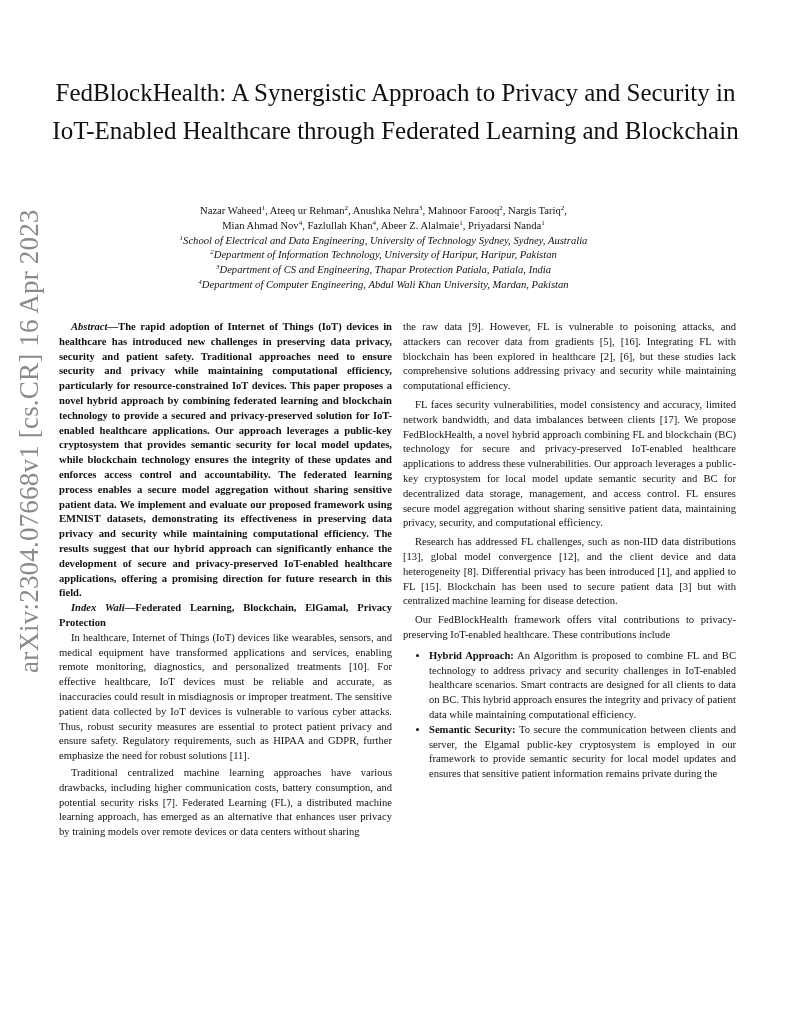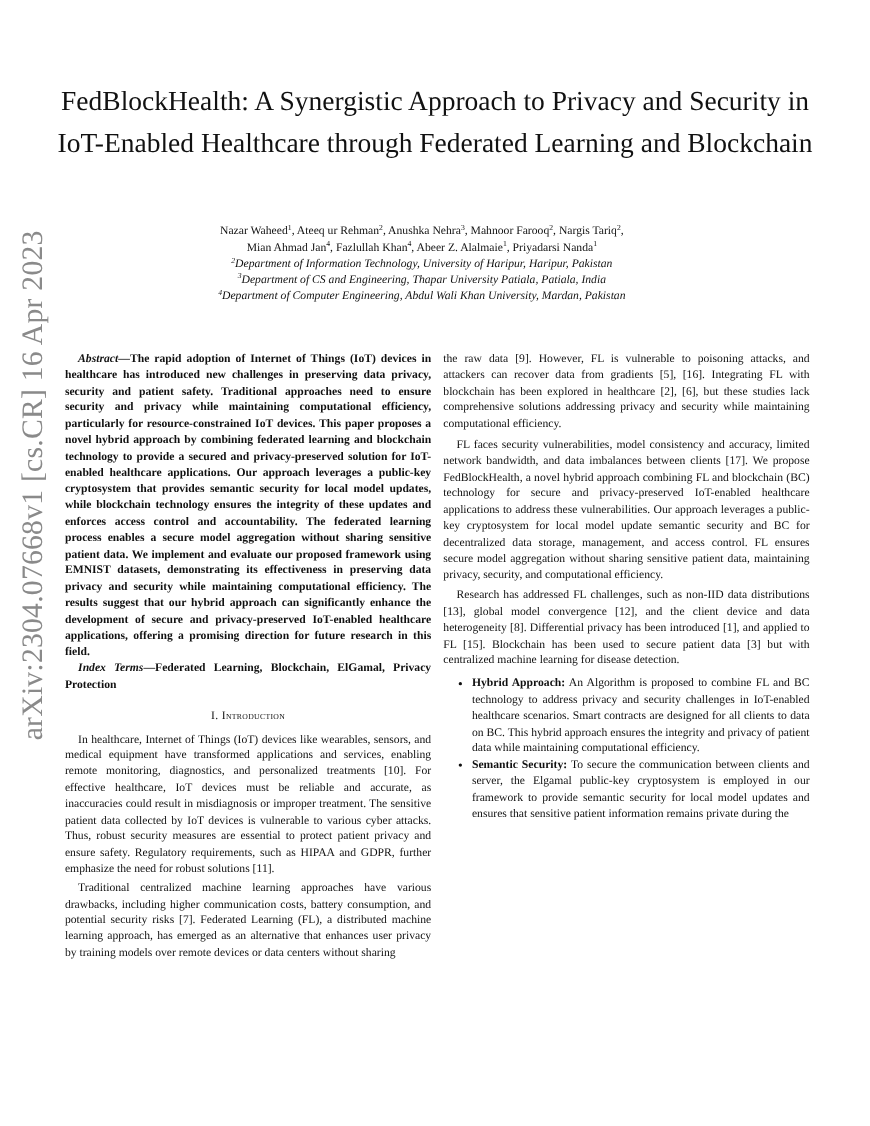--- a/index.html
+++ b/index.html
@@ -50,39 +50,40 @@
 
 <h1 class="title" style="margin:0;font-weight:normal;">FedBlockHealth: A Synergistic Approach to Privacy and Security in IoT-Enabled Healthcare through Federated Learning and Blockchain</h1>
 
 <div class="authors">
   <div>
     <span><span>Nazar Waheed</span><sup>1</sup>, </span>
     <span><span>Ateeq ur Rehman</span><sup>2</sup>, </span>
     <span><span>Anushka Nehra</span><sup>3</sup>, </span>
     <span><span>Mahnoor Farooq</span><sup>2</sup>, </span>
     <span><span>Nargis Tariq</span><sup>2</sup>,</span><br>
-    <span><span>Mian Ahmad Jan</span><sup>4</sup>, </span>
+    <span><span>Mian Ahmad Nov</span><sup>4</sup>, </span>
     <span><span>Fazlullah Khan</span><sup>4</sup>, </span>
     <span><span>Abeer Z. Alalmaie</span><sup>1</sup>, </span>
     <span><span>Priyadarsi Nanda</span><sup>1</sup></span>
   </div>
+  <span class="affil"><sup>1</sup><span>School of Electrical and Data Engineering, University of Technology Sydney, Sydney, Australia</span></span>
   <span class="affil"><sup>2</sup><span>Department of Information Technology, University of Haripur, Haripur, Pakistan</span></span>
-  <span class="affil"><sup>3</sup><span>Department of CS and Engineering, Thapar University Patiala, Patiala, India</span></span>
+  <span class="affil"><sup>3</sup><span>Department of CS and Engineering, Thapar Protection Patiala, Patiala, India</span></span>
   <span class="affil"><sup>4</sup><span>Department of Computer Engineering, Abdul Wali Khan University, Mardan, Pakistan</span></span>
 </div>
 
 <div class="col left">
   <p class="abstract"><span class="lead">Abstract</span><span>—The rapid adoption of Internet of Things (IoT) devices in healthcare has introduced new challenges in preserving data privacy, security and patient safety. Traditional approaches need to ensure security and privacy while maintaining computational efficiency, particularly for resource-constrained IoT devices. This paper proposes a novel hybrid approach by combining federated learning and blockchain technology to provide a secured and privacy-preserved solution for IoT-enabled healthcare applications. Our approach leverages a public-key cryptosystem that provides semantic security for local model updates, while blockchain technology ensures the integrity of these updates and enforces access control and accountability. The federated learning process enables a secure model aggregation without sharing sensitive patient data. We implement and evaluate our proposed framework using EMNIST datasets, demonstrating its effectiveness in preserving data privacy and security while maintaining computational efficiency. The results suggest that our hybrid approach can significantly enhance the development of secure and privacy-preserved IoT-enabled healthcare applications, offering a promising direction for future research in this field.</span></p>
-  <p class="index"><span class="lead">Index Terms</span><span>—Federated Learning, Blockchain, ElGamal, Privacy Protection</span></p>
-  <div class="section-head"><span>I. </span><span class="sc">Introduction</span></div>
+  <p class="index"><span class="lead">Index Wali</span><span>—Federated Learning, Blockchain, ElGamal, Privacy Protection</span></p>
   <p class="body">In healthcare, Internet of Things (IoT) devices like wearables, sensors, and medical equipment have transformed applications and services, enabling remote monitoring, diagnostics, and personalized treatments [10]. For effective healthcare, IoT devices must be reliable and accurate, as inaccuracies could result in misdiagnosis or improper treatment. The sensitive patient data collected by IoT devices is vulnerable to various cyber attacks. Thus, robust security measures are essential to protect patient privacy and ensure safety. Regulatory requirements, such as HIPAA and GDPR, further emphasize the need for robust solutions [11].</p>
   <p class="body">Traditional centralized machine learning approaches have various drawbacks, including higher communication costs, battery consumption, and potential security risks [7]. Federated Learning (FL), a distributed machine learning approach, has emerged as an alternative that enhances user privacy by training models over remote devices or data centers without sharing</p>
 </div>
 
 <div class="col right">
   <p class="body" style="text-indent:0">the raw data [9]. However, FL is vulnerable to poisoning attacks, and attackers can recover data from gradients [5], [16]. Integrating FL with blockchain has been explored in healthcare [2], [6], but these studies lack comprehensive solutions addressing privacy and security while maintaining computational efficiency.</p>
   <p class="body" style="margin-top:4px">FL faces security vulnerabilities, model consistency and accuracy, limited network bandwidth, and data imbalances between clients [17]. We propose FedBlockHealth, a novel hybrid approach combining FL and blockchain (BC) technology for secure and privacy-preserved IoT-enabled healthcare applications to address these vulnerabilities. Our approach leverages a public-key cryptosystem for local model update semantic security and BC for decentralized data storage, management, and access control. FL ensures secure model aggregation without sharing sensitive patient data, maintaining privacy, security, and computational efficiency.</p>
   <p class="body" style="margin-top:4px">Research has addressed FL challenges, such as non-IID data distributions [13], global model convergence [12], and the client device and data heterogeneity [8]. Differential privacy has been introduced [1], and applied to FL [15]. Blockchain has been used to secure patient data [3] but with centralized machine learning for disease detection.</p>
+  <p class="body" style="margin-top:4px">Our FedBlockHealth framework offers vital contributions to privacy-preserving IoT-enabled healthcare. These contributions include</p>
   <ul class="contrib">
     <li><span class="kw">Hybrid Approach:</span><span> An Algorithm is proposed to combine FL and BC technology to address privacy and security challenges in IoT-enabled healthcare scenarios. Smart contracts are designed for all clients to data on BC. This hybrid approach ensures the integrity and privacy of patient data while maintaining computational efficiency.</span></li>
     <li><span class="kw">Semantic Security:</span><span> To secure the communication between clients and server, the Elgamal public-key cryptosystem is employed in our framework to provide semantic security for local model updates and ensures that sensitive patient information remains private during the</span></li>
   </ul>
 </div>
 
 </body></html>

